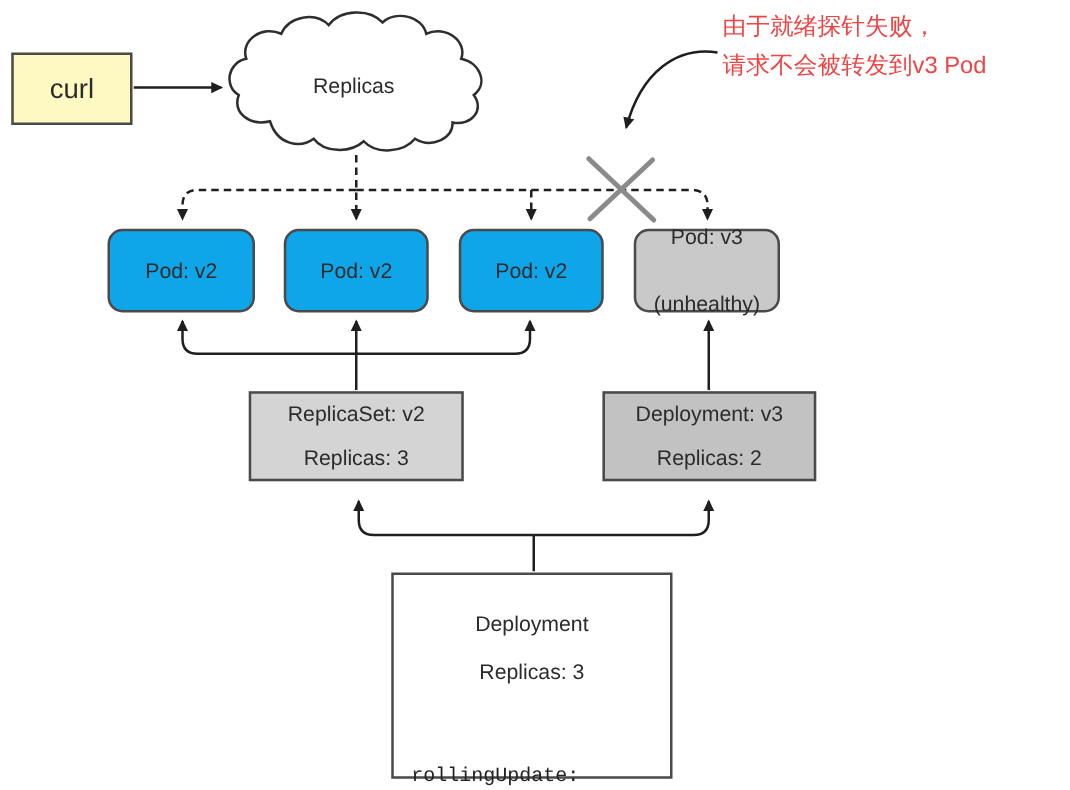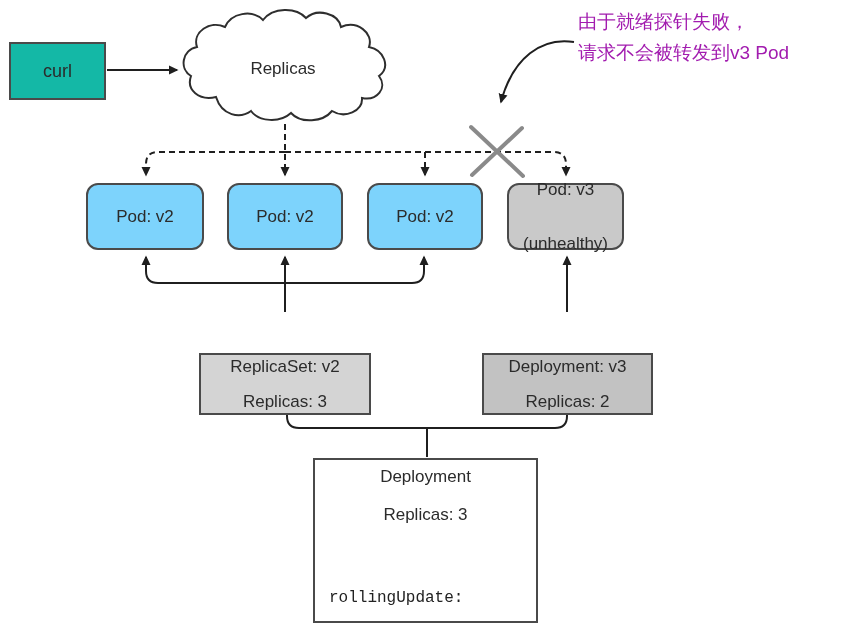--- a/index.html
+++ b/index.html
@@ -20,51 +20,50 @@
     flex-direction: column;
     align-items: center;
     justify-content: center;
     text-align: center;
     font-size: 17px;
     line-height: 22px;
   }
 
   .curl-box {
     left: 9px; top: 42px; width: 97px; height: 58px;
-    background: #14b8a6;
+    background: #fef9c3;
     border: 2.5px solid #4a4a4a;
-    font-size: 18px;
+    font-size: 22px;
   }
 
   .pod {
     top: 183px; height: 67px;
-    background: #7dd3fc;
+    background: #0ea5e9;
     border: 2px solid #4a4a4a;
     border-radius: 12px;
   }
   .pod-1 { left: 86px;  width: 118px; }
   .pod-2 { left: 227px; width: 116px; }
   .pod-3 { left: 367px; width: 116px; }
   .pod-4 { left: 507px; width: 117px; background: #c9c9c9; gap: 32px; }
 
   .rs {
-    top: 313px; height: 62px;
+    top: 313px; height: 72px;
     border: 2px solid #4a4a4a;
     gap: 13px;
-    margin-top: 40px;
   }
   .rs-v2 { left: 199px; width: 172px; background: #d4d4d4; }
   .rs-v3 { left: 482px; width: 171px; background: #c2c2c2; }
 
   .deployment {
     left: 313px; top: 458px; width: 225px; height: 165px;
     background: #ffffff;
     border: 2px solid #4a4a4a;
     display: block;
-    padding-top: 6px;
+    padding-top: 29px;
     text-align: center;
   }
   .deployment .dep-title { font-size: 17px; }
   .deployment .dep-replicas { font-size: 17px; margin-top: 16px; }
   .deployment .dep-config {
     margin: 15px 0 0 14px;
     font-family: "Liberation Mono", monospace;
     font-size: 16px;
     line-height: 23px;
     text-align: left;
@@ -77,21 +76,21 @@
     left: 233px; top: 59px; width: 100px;
     text-align: center;
     font-size: 17px;
   }
 
   .annotation {
     position: absolute;
     left: 578px; top: 6px;
     font-size: 19px;
     line-height: 31px;
-    color: #a21caf;
+    color: #ef4444;
     white-space: nowrap;
   }
 </style>
 </head>
 <body>
 
 <div class="stage">
 
   <svg class="wires" width="856" height="632" viewBox="0 0 856 632">
     <defs>

